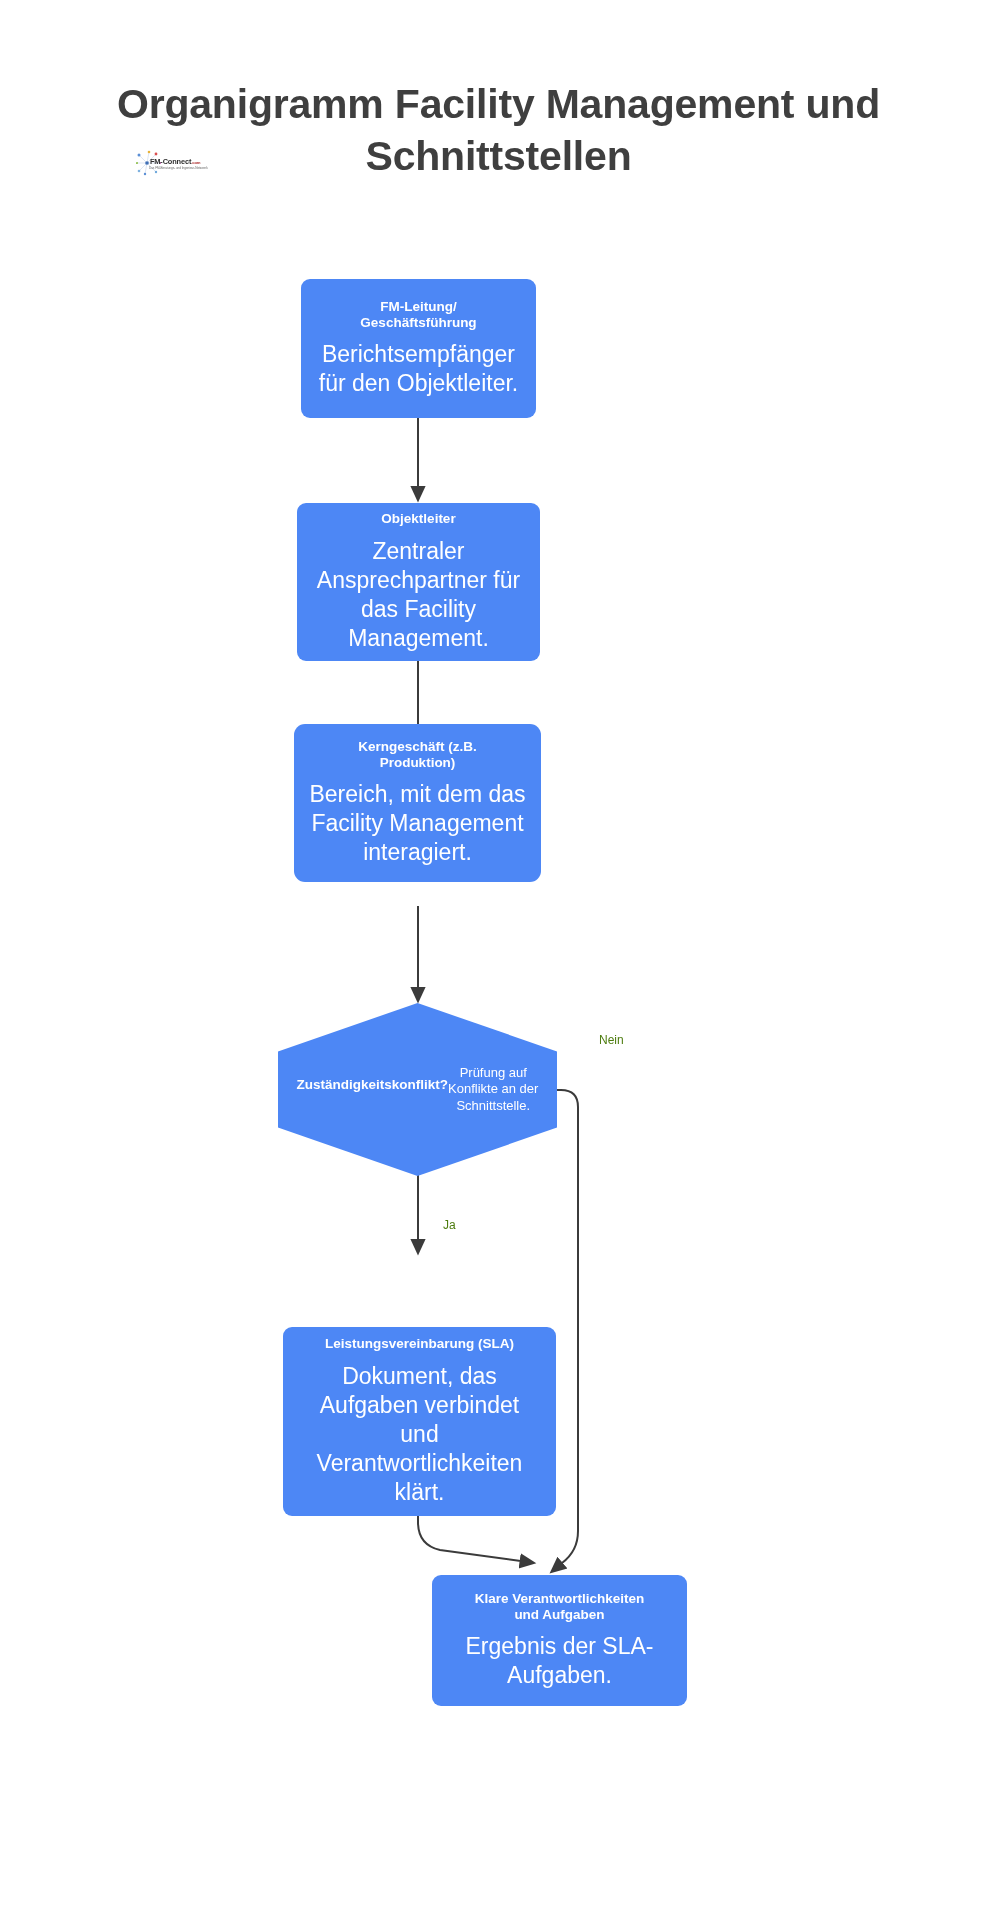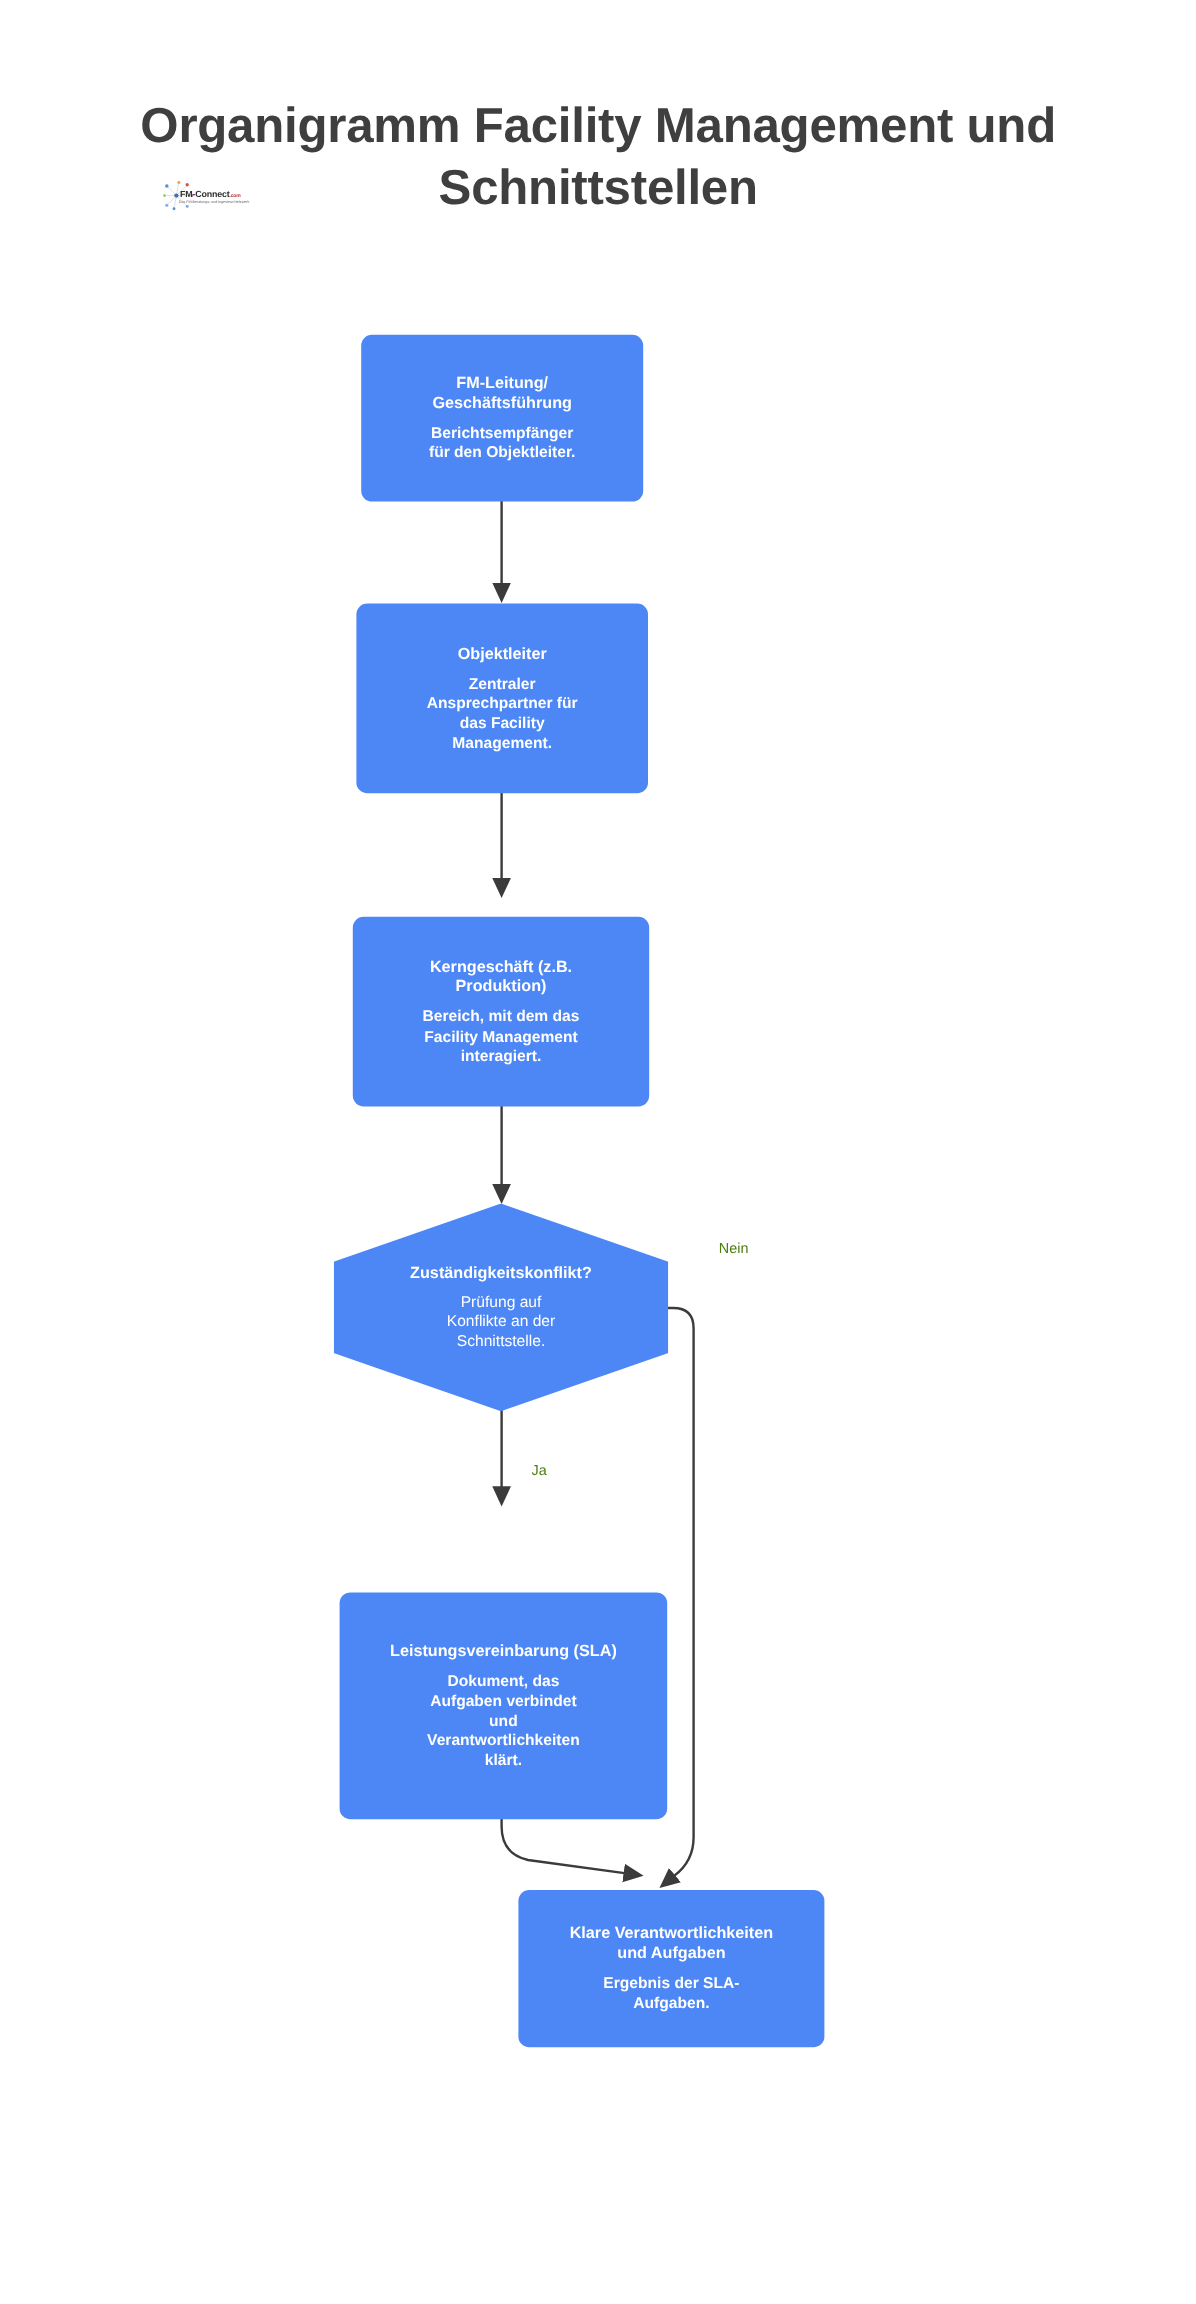--- a/index.html
+++ b/index.html
@@ -69,33 +69,32 @@
     text-align: center;
     padding: 10px 12px;
   }
   .node .n-title {
     font-size: 13.5px;
     font-weight: bold;
     line-height: 1.2;
     margin-bottom: 9px;
   }
   .node .n-desc {
-    font-size: 13px;
-    font-weight: 700;
+    font-size: 23px;
+    font-weight: 400;
     line-height: 1.26;
   }
 
   
   .hex {
     position: absolute;
     background: #4d87f5;
     color: #ffffff;
     clip-path: polygon(50% 0%, 100% 28%, 100% 72%, 50% 100%, 0% 72%, 0% 28%);
     display: flex;
-    flex-direction: column;
     align-items: center;
     justify-content: center;
     text-align: center;
     padding: 0 1px;
   }
   .hex .n-title {
     font-size: 13.5px;
     font-weight: bold;
     line-height: 1.2;
     margin-bottom: 8px;
@@ -194,21 +193,21 @@
       <div>Objektleiter</div>
     </div>
     <div class="n-desc">
       <div>Zentraler</div>
       <div>Ansprechpartner für</div>
       <div>das Facility</div>
       <div>Management.</div>
     </div>
   </div>
 
-  <div class="node" style="left:294px; top:764px; width:247px; height:158px;">
+  <div class="node" style="left:294px; top:724px; width:247px; height:158px;border-radius:11px;">
     <div class="n-title">
       <div>Kerngeschäft (z.B.</div>
       <div>Produktion)</div>
     </div>
     <div class="n-desc">
       <div>Bereich, mit dem das</div>
       <div>Facility Management</div>
       <div>interagiert.</div>
     </div>
   </div>

